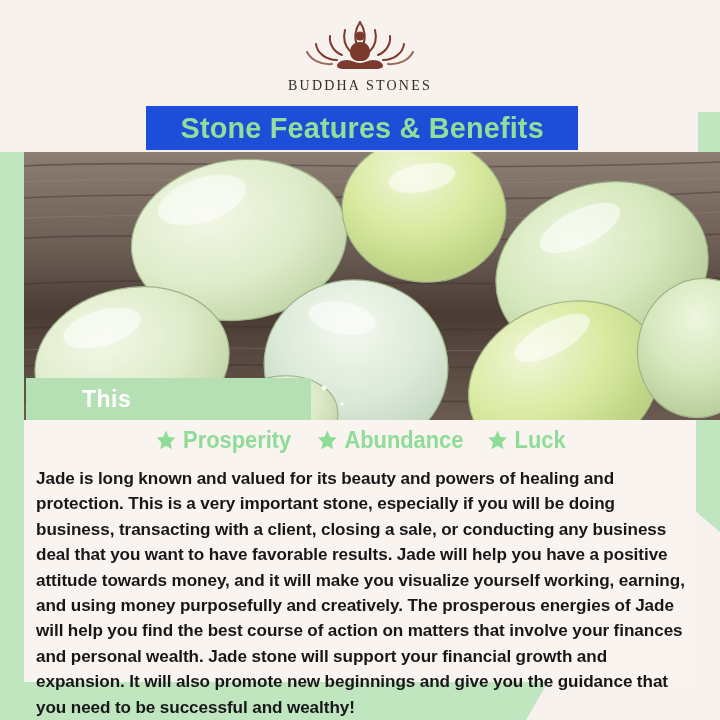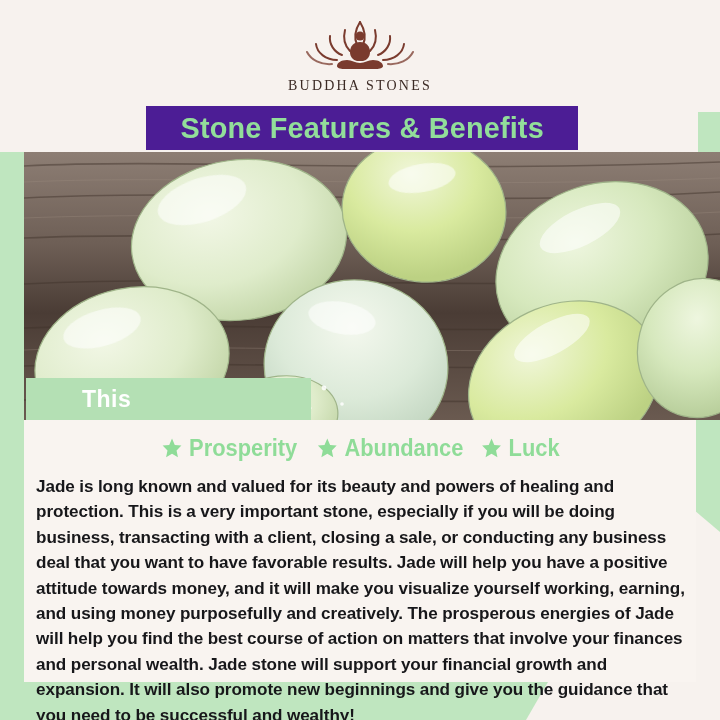--- a/index.html
+++ b/index.html
@@ -62,21 +62,21 @@
     font-family:"Liberation Serif", serif;
     font-size:14px;
     letter-spacing:2.2px;
     color:#3b2a24;
     white-space:nowrap;
   }
 
   
   .title-banner{
     position:absolute;left:146px;top:106px;width:432px;height:44px;
-    background:#4c1d95;
+    background:#1d4ed8;
     z-index:4;
     display:flex;align-items:center;justify-content:center;
   }
   .title-text{
     font-family:"Liberation Sans", sans-serif;
     font-weight:700;
     font-size:30px;
     letter-spacing:0.2px;
     color:#92de9a;
     white-space:nowrap;
@@ -110,23 +110,22 @@
   
   .content{
     position:absolute;left:24px;top:420px;width:672px;height:262px;
     background:#f9f4f0;
     z-index:4;
     box-sizing:border-box;
     padding:0;
   }
   .keywords{
     display:flex;align-items:center;justify-content:center;
-    gap:12px;
+    gap:18px;
     height:40px;
-    margin-top:8px;
   }
   .kw{
     display:flex;align-items:center;gap:7px;
     color:#8fdc98;
     font-weight:700;
     font-size:23px;
     white-space:nowrap;
     transform:scaleX(0.95);
   }
   .star{

